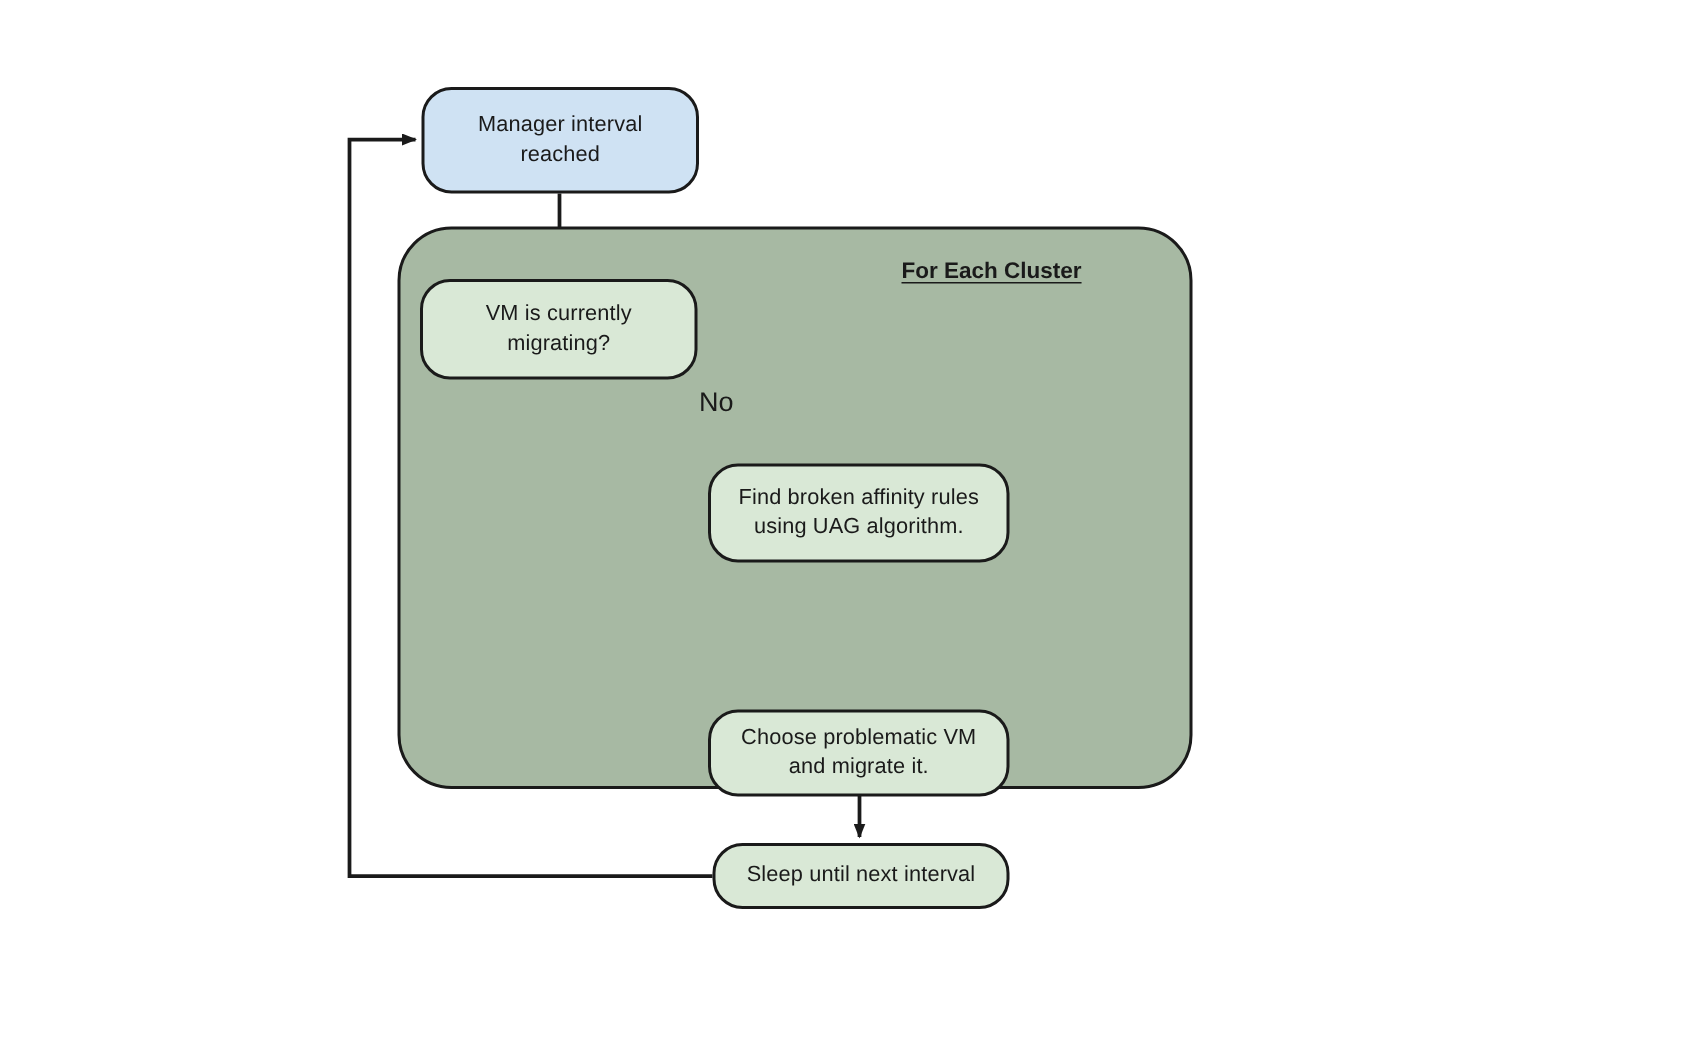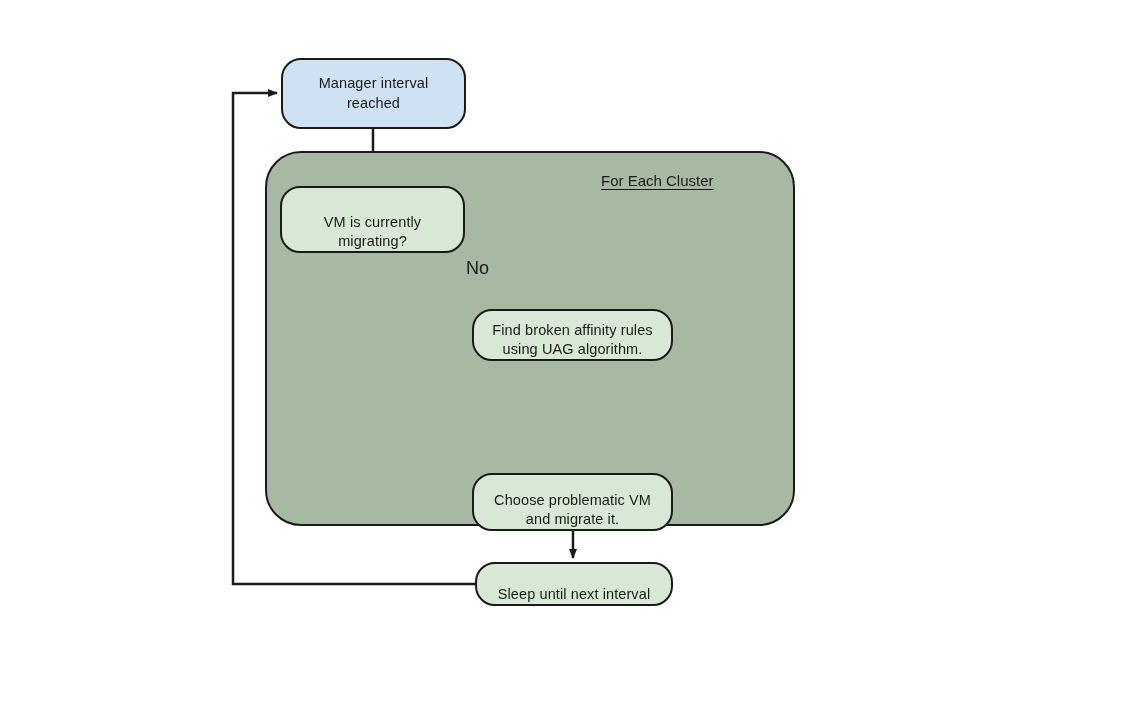--- a/index.html
+++ b/index.html
@@ -36,34 +36,34 @@
     border: 2px solid #1a1a1a;
     border-radius: 20px;
     color: #1a1a1a;
     font-size: 14.5px;
     line-height: 1.32;
     letter-spacing: 0.1px;
     z-index: 3;
   }
   .node .label { padding: 0 8px; }
   .node-blue { background: #cfe2f3; }
-  .node-green { background: #d9e8d6; align-items: flex-end; }
+  .node-green { background: #d9e8d6; }
 
   .cluster-box {
     position: absolute;
     box-sizing: border-box;
     background: #a7b9a3;
     border: 2.5px solid #1a1a1a;
     border-radius: 36px;
     z-index: 1;
   }
   .cluster-title {
     position: absolute;
     font-size: 15px;
-    font-weight: normal;
+    font-weight: bold;
     color: #1a1a1a;
     text-decoration: underline;
     text-underline-offset: 3px;
     white-space: nowrap;
     z-index: 4;
   }
   .edge-label {
     position: absolute;
     font-size: 18px;
     color: #1a1a1a;
@@ -104,21 +104,21 @@
   <div class="cluster-title" style="left:601px; top:172px;">For Each Cluster</div>
 
   <div class="node node-blue" style="left:281px; top:58px; width:185px; height:71px;">
     <span class="label">Manager interval reached</span>
   </div>
 
   <div class="node node-green" style="left:280px; top:186px; width:185px; height:67px;">
     <span class="label">VM is currently migrating?</span>
   </div>
 
-  <div class="node node-green" style="left:472px; top:309px; width:201px; height:52px;">
+  <div class="node node-green" style="left:472px; top:309px; width:201px; height:66px;">
     <span class="label">Find broken affinity rules using UAG algorithm.</span>
   </div>
 
   <div class="node node-green" style="left:472px; top:441px; width:201px; height:58px;margin-top:32px;">
     <span class="label">Choose problematic VM and migrate it.</span>
   </div>
 
   <div class="node node-green" style="left:475px; top:562px; width:198px; height:44px;">
     <span class="label">Sleep until next interval</span>
   </div>

